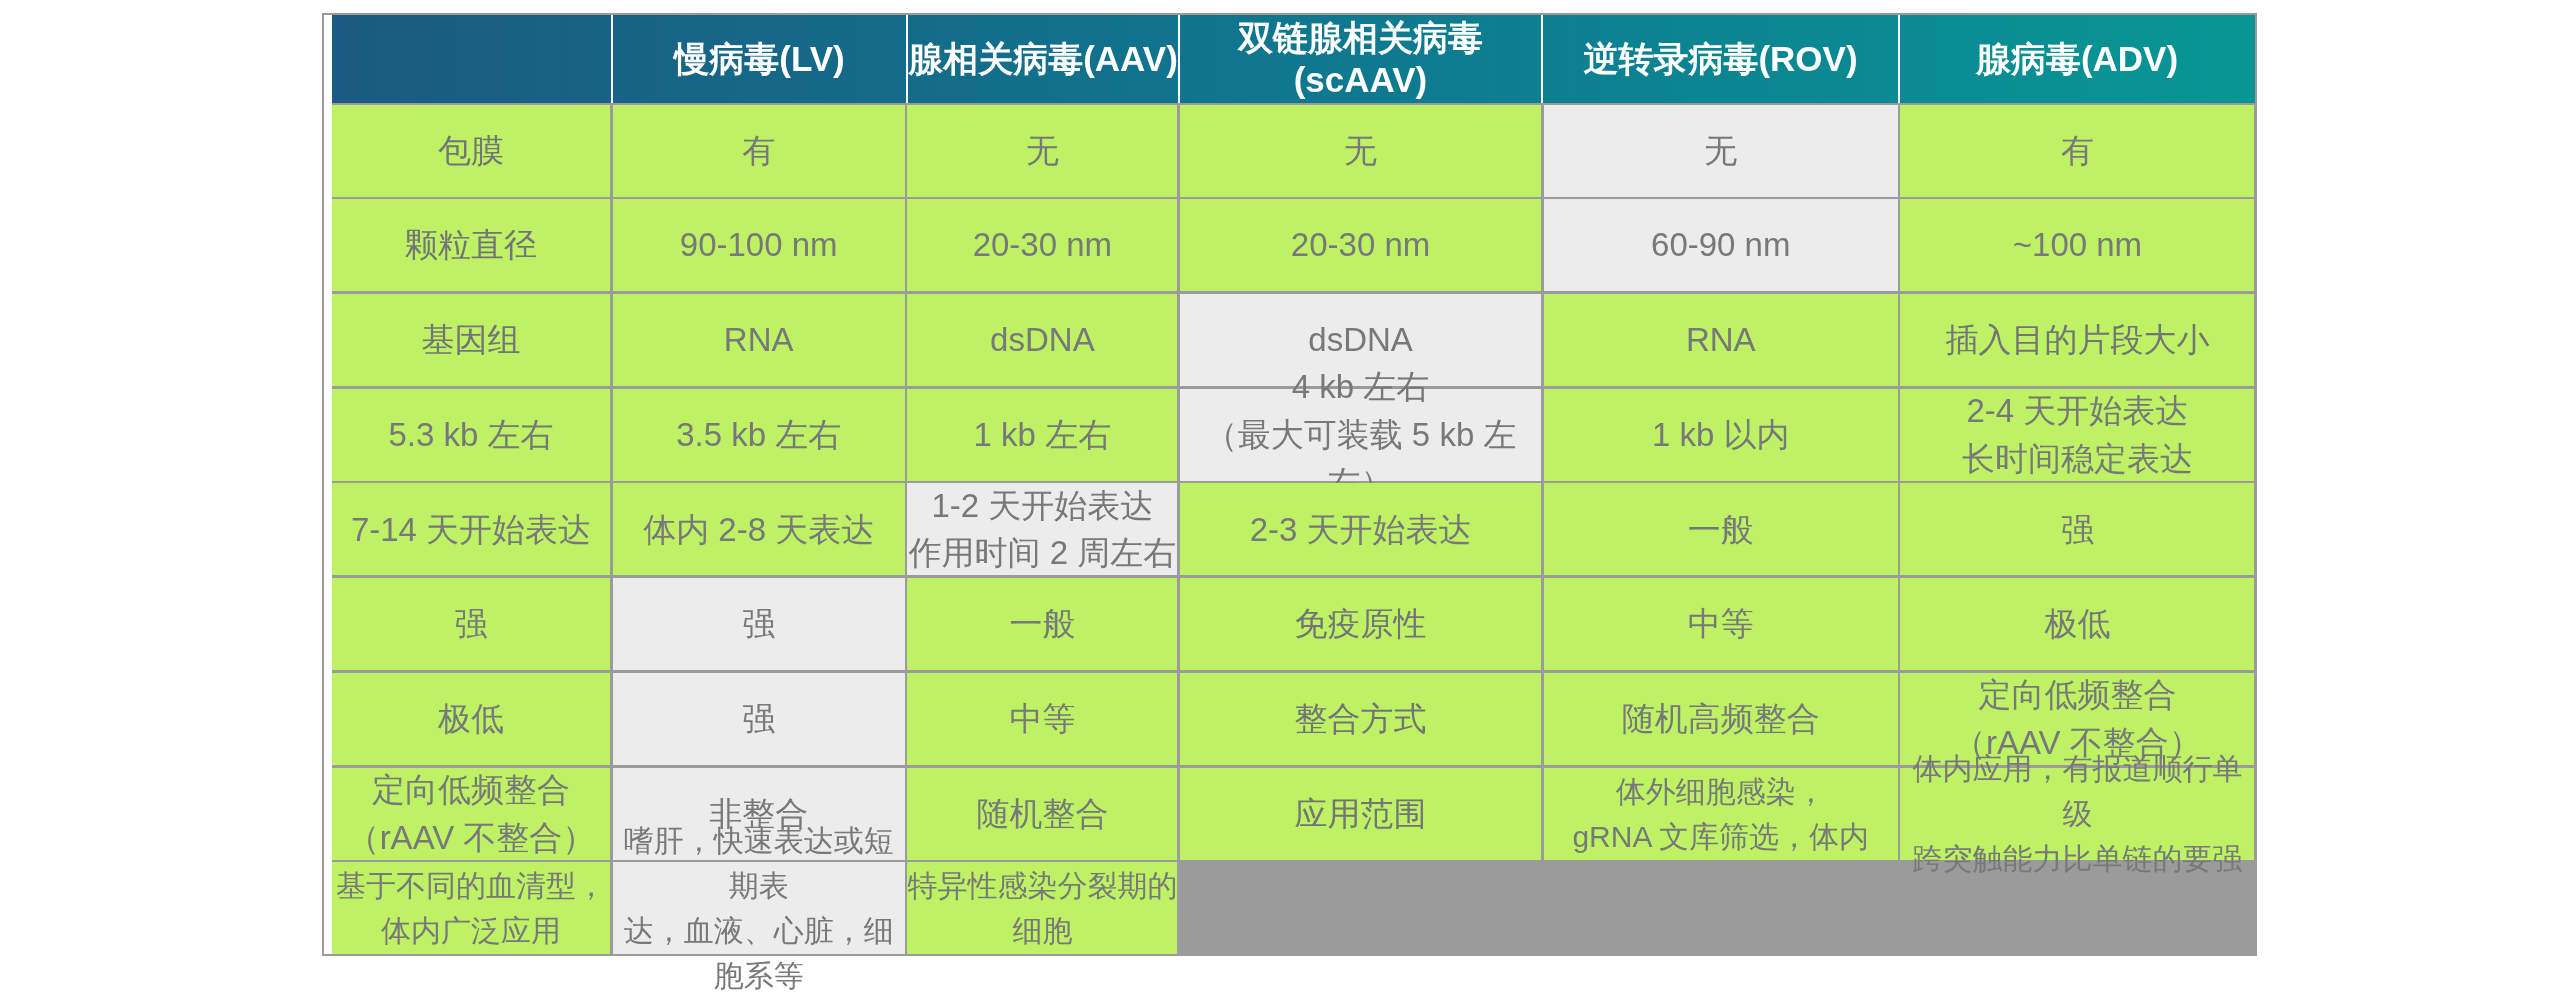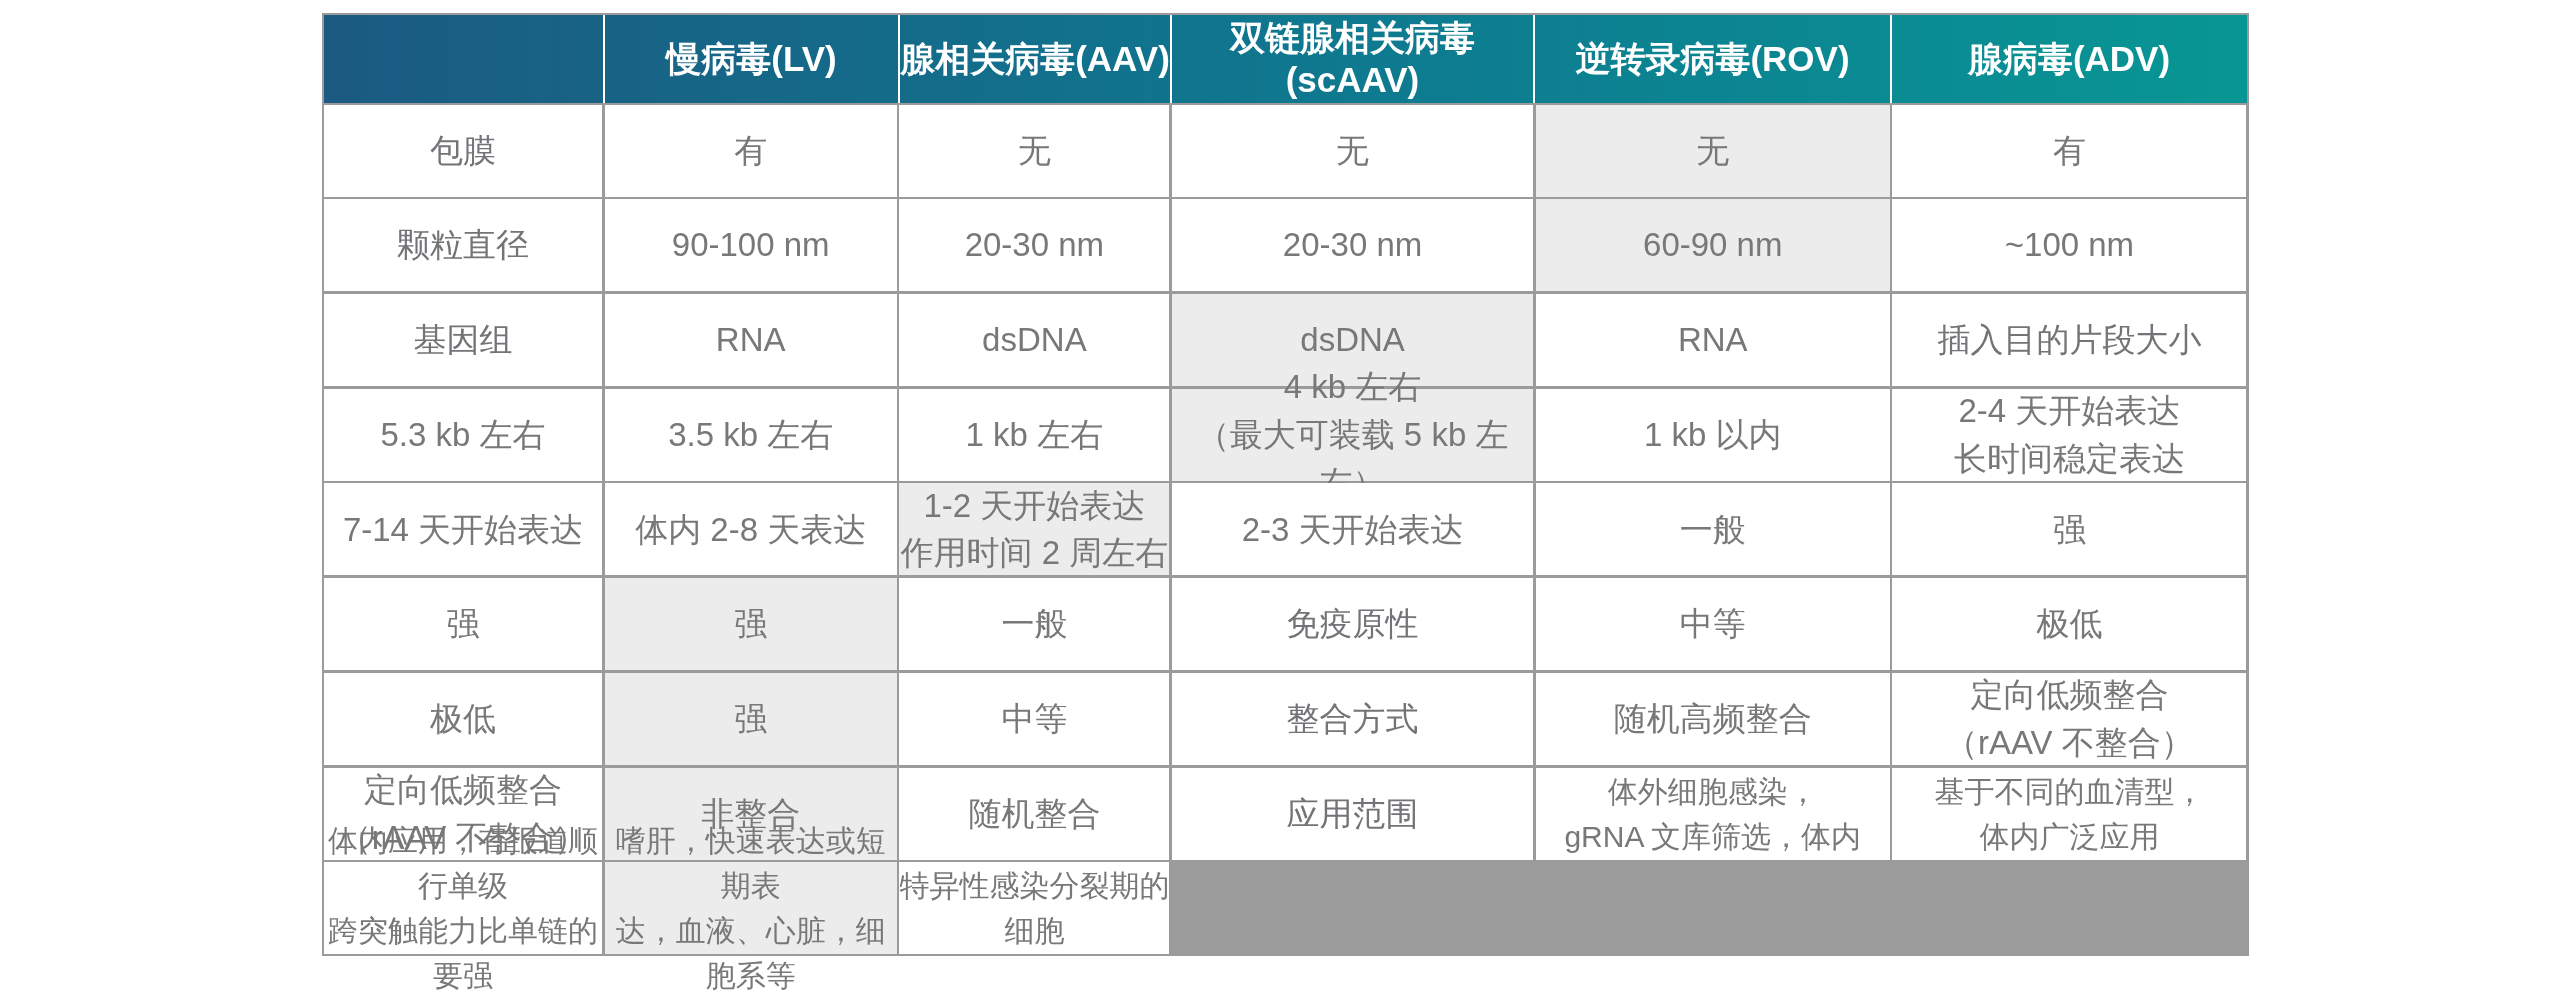--- a/index.html
+++ b/index.html
@@ -2,21 +2,21 @@
 <html style="font-size:14.5px"><head>
 <meta charset="utf-8">
 <style>
   html,body{margin:0;padding:0;background:#ffffff;}
   body{
     width:2576px;height:996px;position:relative;overflow:hidden;
     font-family:"Liberation Sans","DejaVu Sans",sans-serif;
   }
   .vtable{
     position:absolute;left:322px;top:12.7px;
-    width:1923px;border:2.7px solid #9b9b9b;background:#ffffff;
+    width:1923px;border:2.7px solid #9b9b9b;background:#ffffff;padding-left:8px;
   }
   .thead{
     display:grid;
     grid-template-columns:281px 295px 272px 363px 357px 354px;
     height:88px;
     background:linear-gradient(90deg,#1b5a82 0%,#0e7a90 55%,#089694 100%);
   }
   .th{
     box-sizing:border-box;
     display:flex;align-items:center;justify-content:center;
@@ -27,21 +27,21 @@
   .th:last-child{border-right:none;}
   .tbody{
     display:grid;
     grid-template-columns:278px 292px 270px 361px 354px 354px;
     grid-auto-rows:92px;
     column-gap:2.7px;row-gap:2.7px;
     background:#9b9b9b;
     border-top:2.7px solid #9b9b9b;
   }
   .cell{
-    background:#ffffff;
+    background:#bef264;
     display:flex;flex-direction:column;align-items:center;justify-content:center;
     color:#77787a;font-size:33px;line-height:1.45;
     text-align:center;
   }
   .cell.hl{background:#ececec;}
   .cell.label{color:#737477;}
   .cell.small{font-size:30px;line-height:1.5;}
 </style>
 </head>
 <body>
@@ -194,26 +194,26 @@
     <div class="cell">
         <span>随机整合</span>
       </div>
 
     <div class="cell label">应用范围</div>
     <div class="cell small">
       <span>体外细胞感染，</span>
       <span>gRNA 文库筛选，体内</span>
     </div>
     <div class="cell small">
+      <span>体内应用，有报道顺行单级</span>
+      <span>跨突触能力比单链的要强</span>
+    </div>
+    <div class="cell small">
       <span>基于不同的血清型，</span>
       <span>体内广泛应用</span>
-    </div>
-    <div class="cell small">
-      <span>体内应用，有报道顺行单级</span>
-      <span>跨突触能力比单链的要强</span>
     </div>
     <div class="cell hl small">
       <span>嗜肝，快速表达或短期表</span>
       <span>达，血液、心脏，细胞系等</span>
     </div>
     <div class="cell small">
       <span>特异性感染分裂期的细胞</span>
     </div>
 
   </div>

